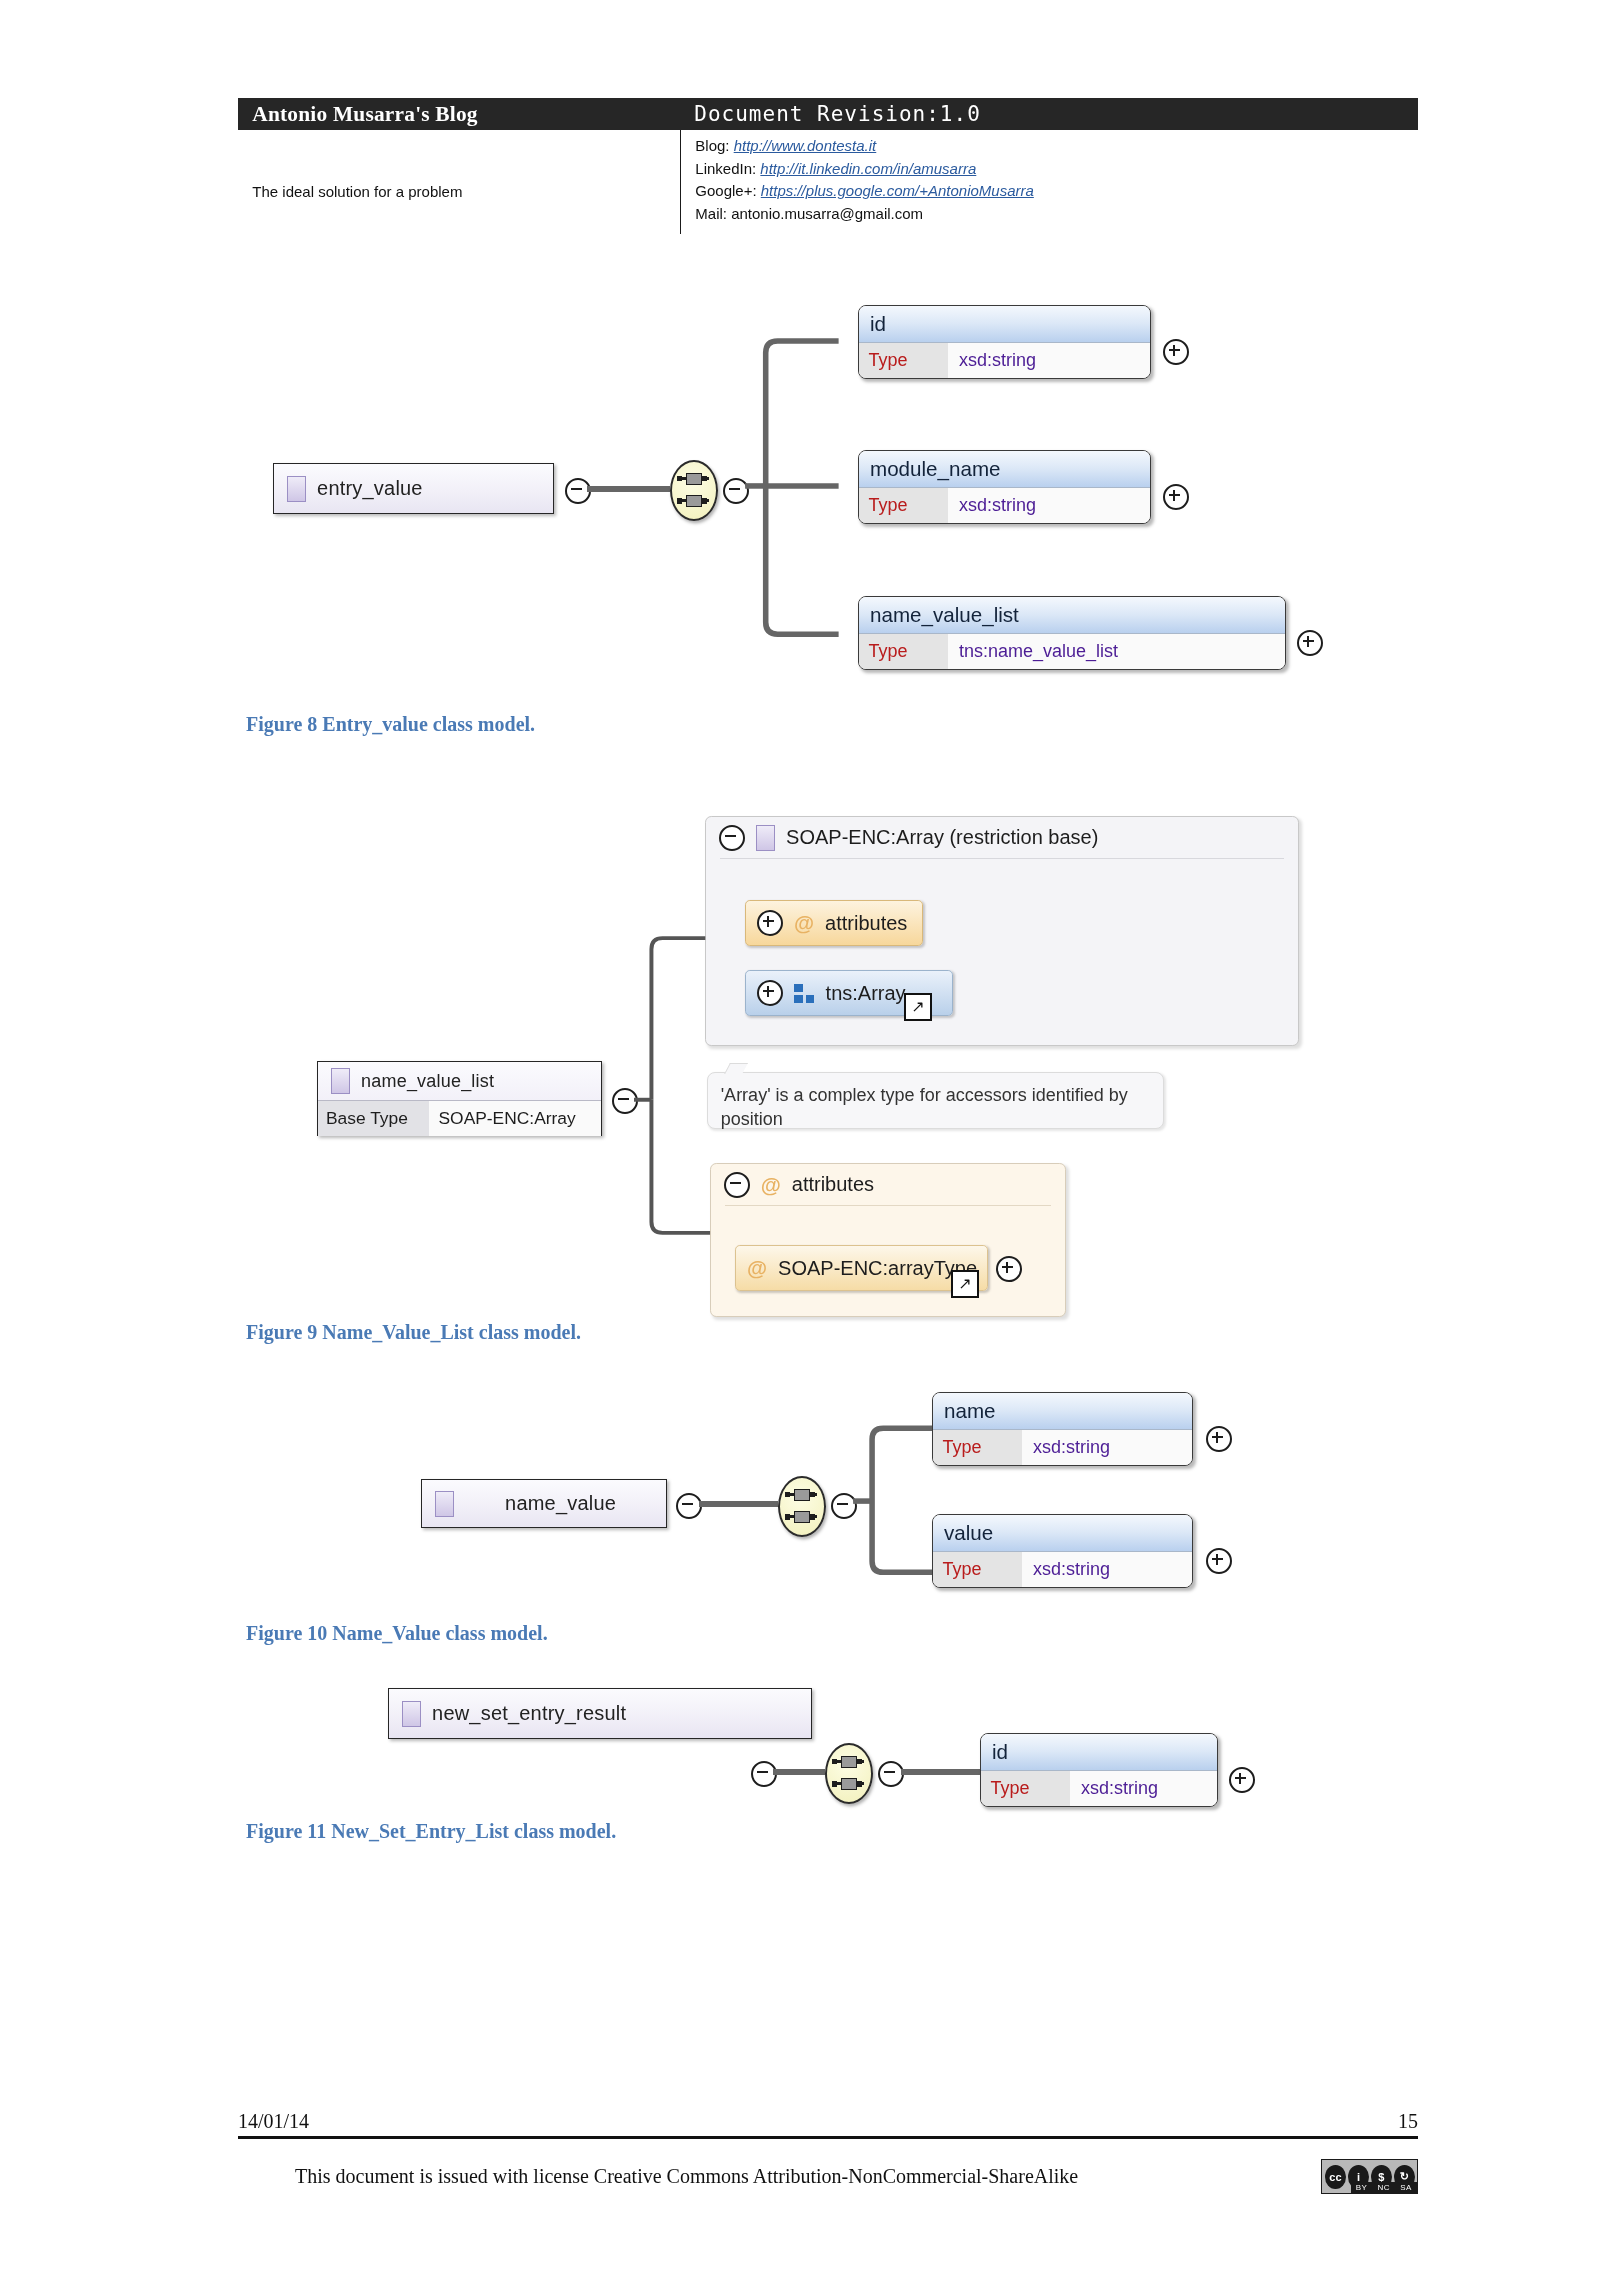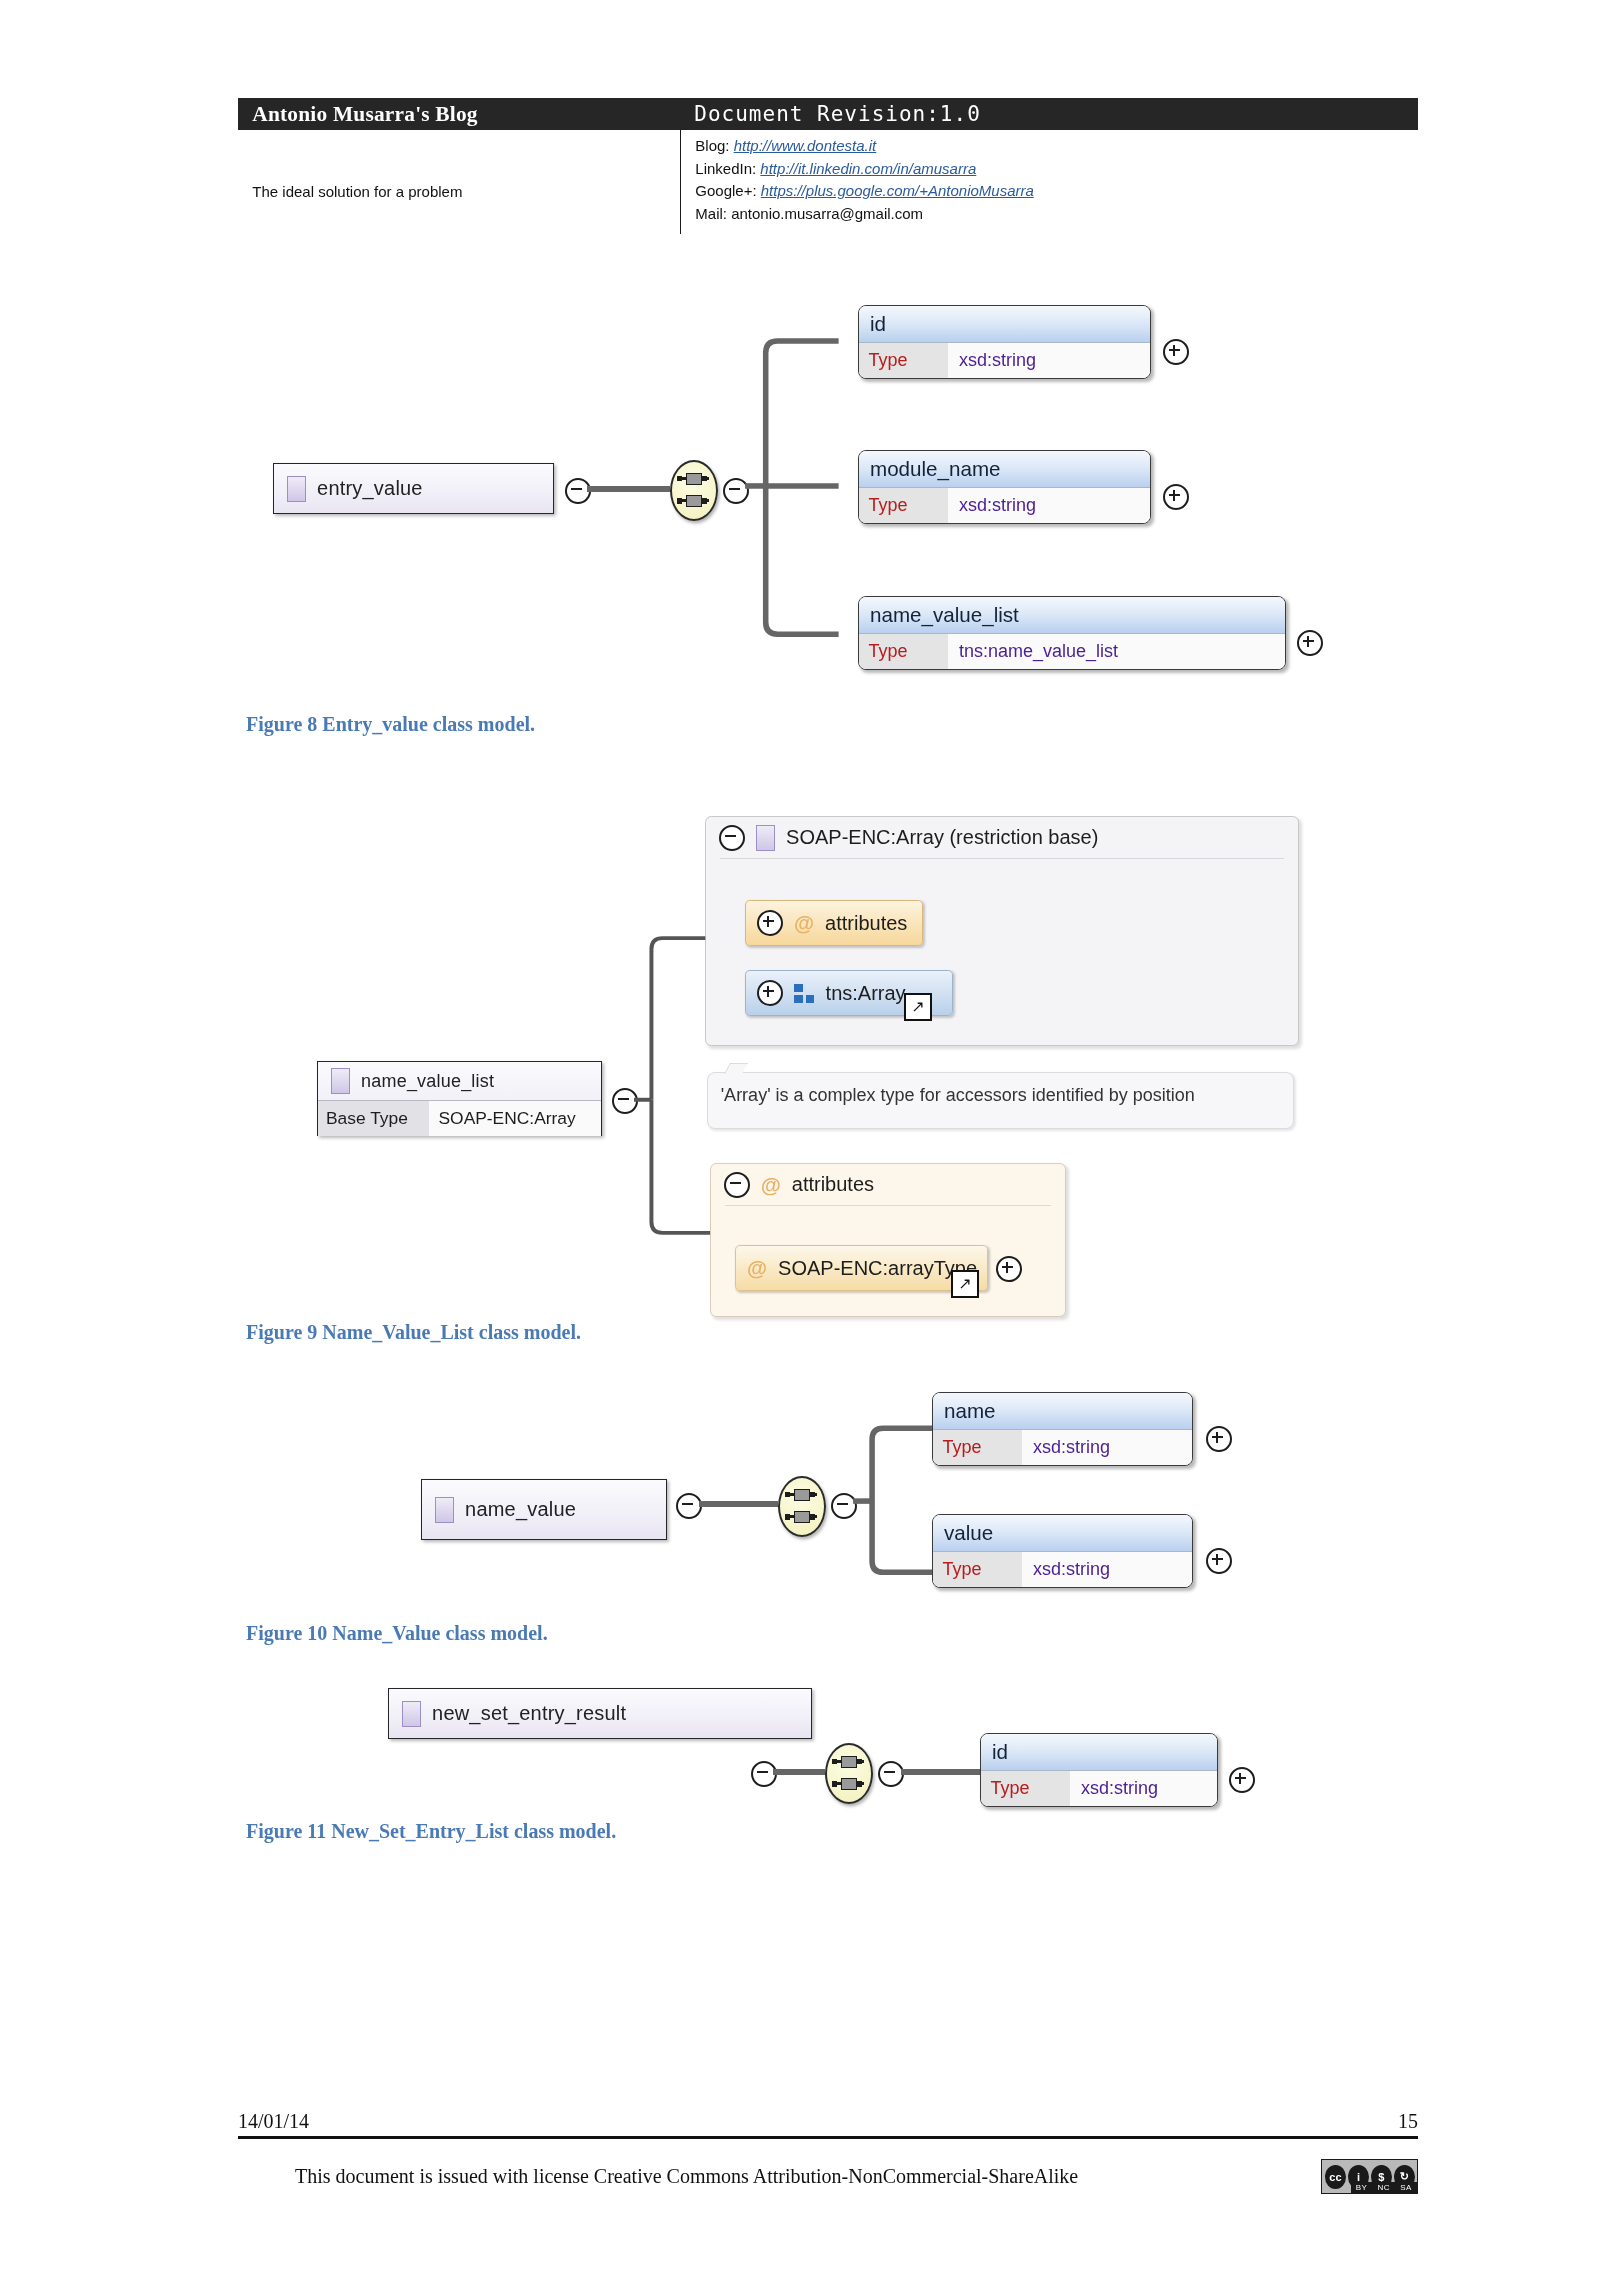--- a/index.html
+++ b/index.html
@@ -237,21 +237,21 @@
       <span class="tg plus inline"></span>
       <span class="blue-ico">
         <s style="left:0;top:0;width:8.7px;height:8.7px;"></s>
         <s style="left:0;top:11px;width:8.7px;height:8px;"></s>
         <s style="left:12px;top:11px;width:8px;height:8px;"></s>
       </span>
       <span>tns:Array</span>
       <span class="ext" style="left:158px;top:22px;">↗</span>
     </div>
 
-    <div class="tip" style="left:707px;top:1072px;width:587px;height:57px;">
+    <div class="tip" style="left:707px;top:1072px;width:457px;height:57px;">
       <span class="beak"></span>
       <span>'Array' is a complex type for accessors identified by position</span>
     </div>
 
     <div class="grp attr" style="left:710px;top:1163px;width:356px;height:154px;">
       <div class="ghd">
         <span class="tg inline"></span>
         <span class="at-ico">@</span>
         <span>attributes</span>
       </div>
@@ -283,21 +283,21 @@
         <path d="M22,218 L22,28 Q22,14 36,14 L90,14" stroke="#555" stroke-width="5" fill="none"></path>
         <path d="M22,218 L22,372 Q22,386 36,386 L96,386" stroke="#555" stroke-width="5" fill="none"></path>
       </svg>
     </div>
   </div>
 
   <div class="caption" style="left:246px;top:1321px;">Figure 9 Name_Value_List class model.</div>
 
   <div class="diagram" style="left:0;top:0;width:1622px;height:1663px;">
 
-    <div class="node root-box" style="left:421px;top:1479px;width:246px;height:61px;">
+    <div class="node root-box" style="left:421px;top:1479px;width:246px;height:49px;gap:40px;">
       <span class="sq"></span>
       <span class="lbl">name_value</span>
     </div>
     <div class="tg" style="left:676px;top:1493px;"></div>
 
     <div class="ln" style="left:699px;top:1501px;width:79px;height:5.5px;"></div>
 
     <div class="seq" style="left:778px;top:1476px;">
       <i style="top:15px;"></i>
         <i style="top:37px;"></i>

